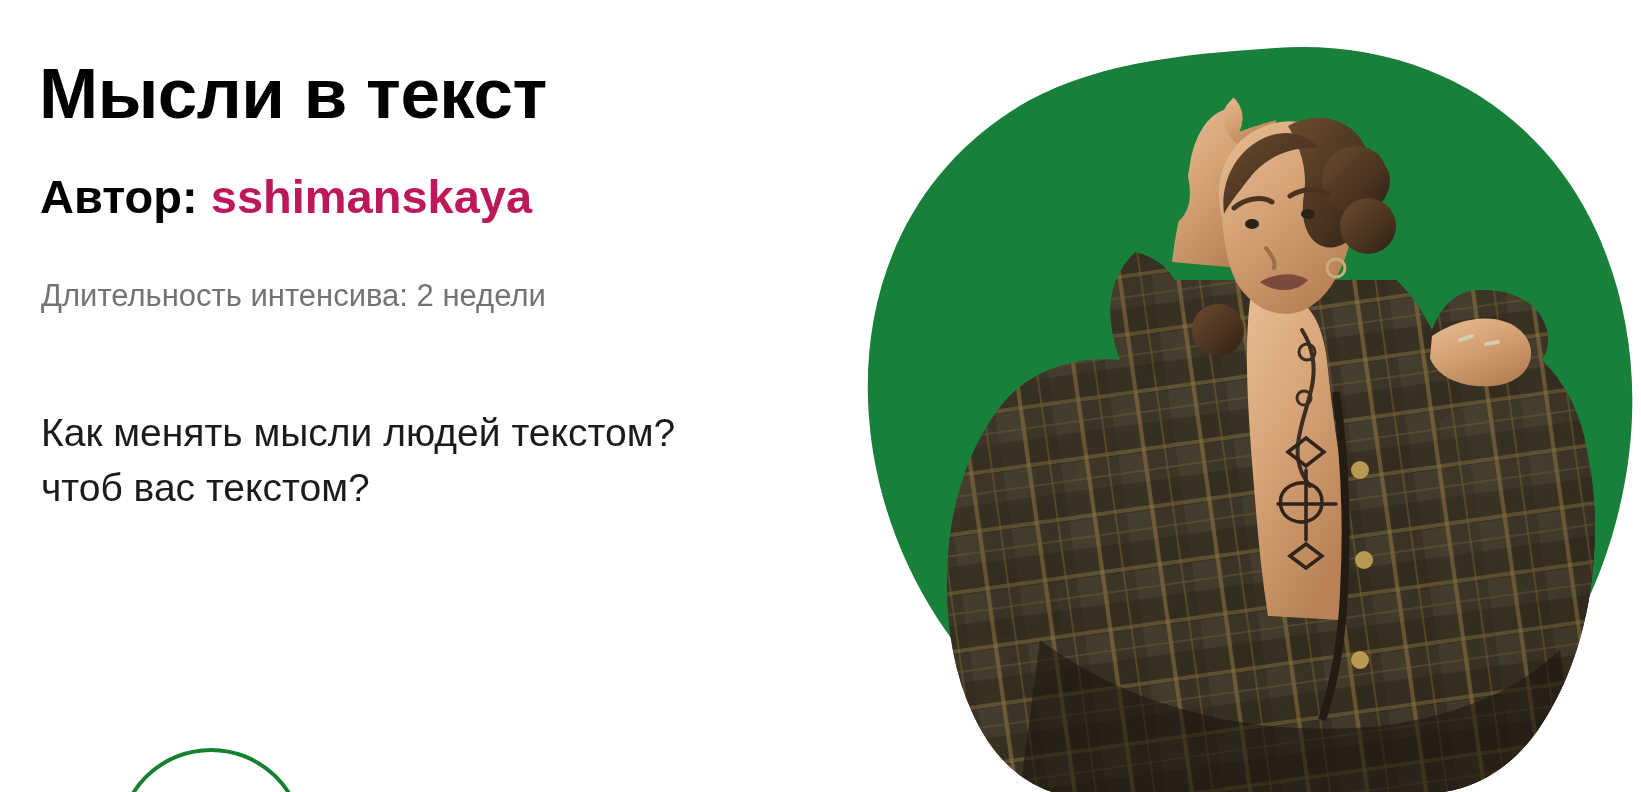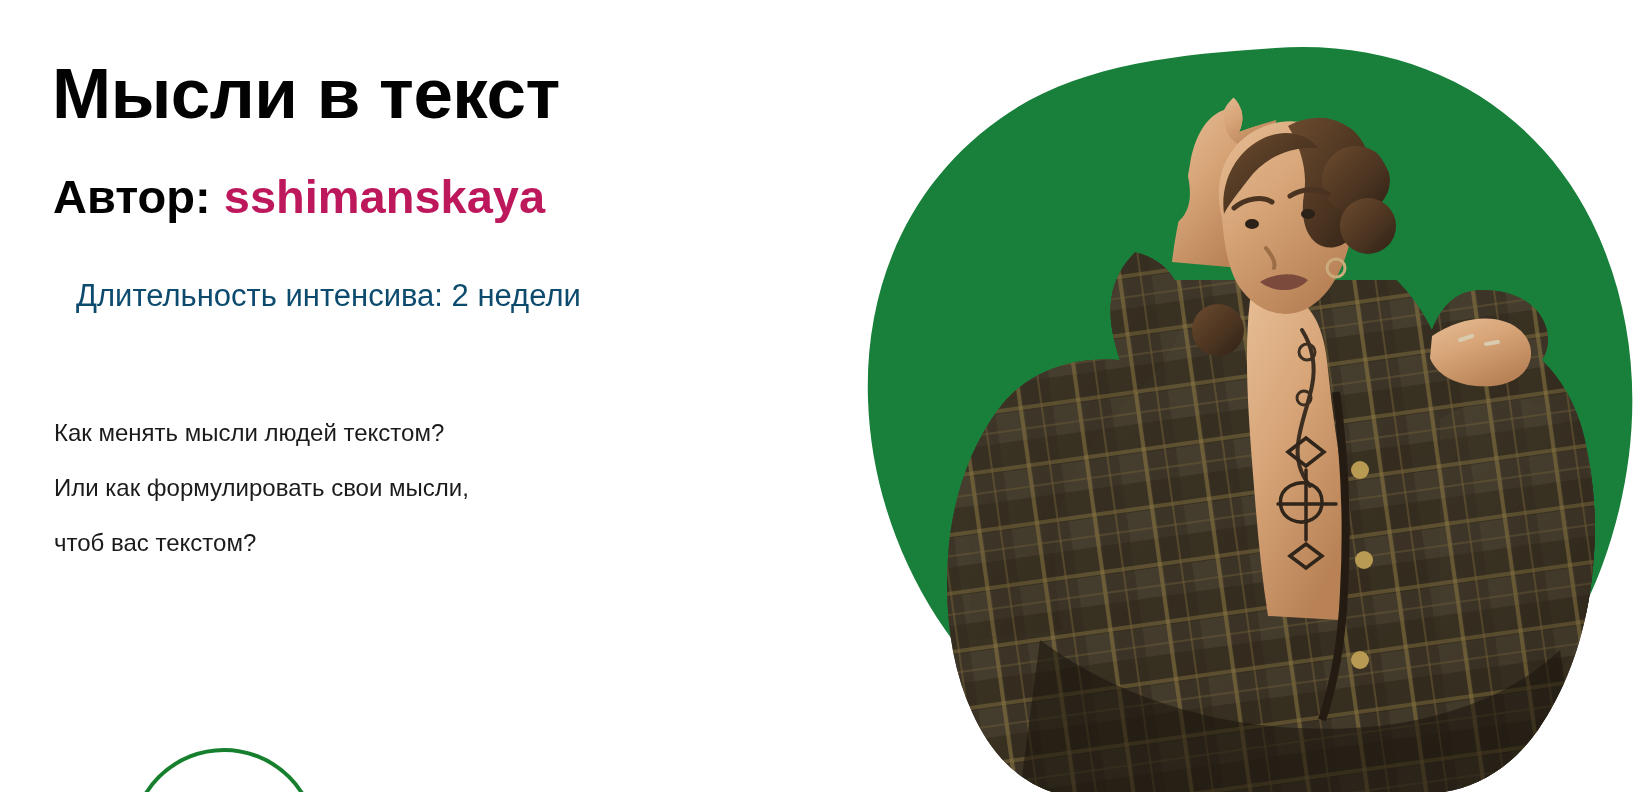--- a/index.html
+++ b/index.html
@@ -16,21 +16,21 @@
     position: relative;
     width: 1641px;
     height: 792px;
     background: #ffffff;
     overflow: hidden;
   }
 
   
   .text-col {
     position: absolute;
-    left: 52px;
+    left: 39px;
     top: 0;
     width: 800px;
     height: 792px;
   }
 
   .course-title {
     position: absolute;
     left: 0;
     top: 58px;
     margin: 0;
@@ -56,31 +56,30 @@
     color: #be185d;
   }
 
   .duration-line {
     position: absolute;
     left: 2px;
     top: 275px;
     font-size: 31px;
     font-weight: 400;
     line-height: 1.35;
-    color: #0c4a6e;
-    white-space: nowrap;
-    margin-left: 22px;
+    color: #737373;
+    white-space: nowrap;
   }
 
   .lead {
     position: absolute;
     left: 2px;
     top: 405px;
     margin: 0;
-    font-size: 24px;
+    font-size: 39px;
     font-weight: 400;
     line-height: 55px;
     color: #1b1b1d;
     white-space: nowrap;
   }
   .lead span { display: block; }
 
   
   .deco-circle {
     position: absolute;
@@ -119,21 +118,20 @@
 
     <div class="author-line">
       <span>Автор:</span>
       <span class="author-name">sshimanskaya</span>
     </div>
 
     <div class="duration-line">Длительность интенсива: 2 недели</div>
 
     <p class="lead">
       <span>Как менять мысли людей текстом?</span>
-      <span>Или как формулировать свои мысли,</span>
       <span>чтоб вас текстом?</span>
     </p>
 
     <div class="deco-circle">
       <svg viewBox="0 0 188 188" width="188" height="188" aria-hidden="true">
         <circle cx="94" cy="94" r="92" fill="none" stroke="#17802f" stroke-width="4"></circle>
       </svg>
     </div>
   </div>
 

